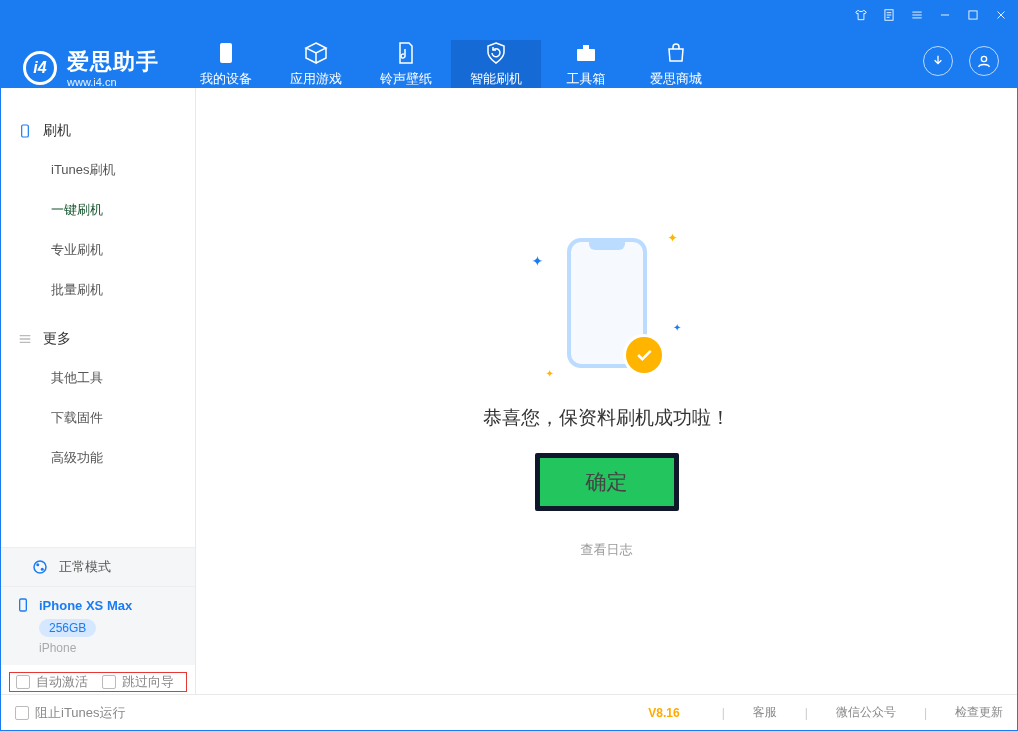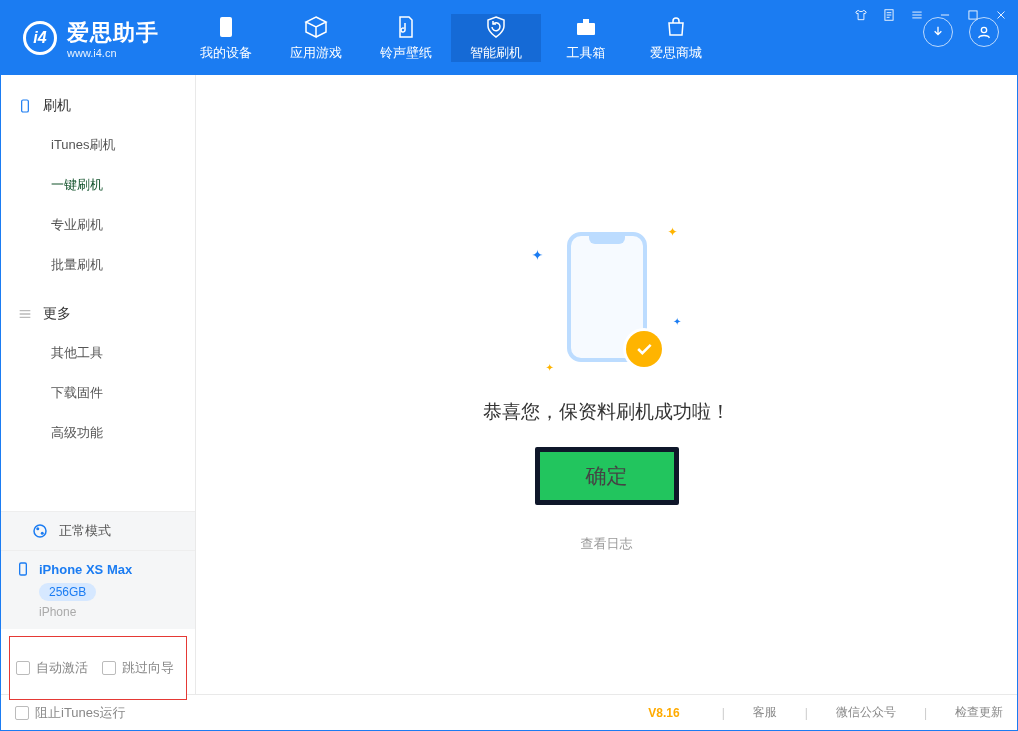--- a/index.html
+++ b/index.html
@@ -1,20 +1,20 @@
 <!DOCTYPE html>
 <html><head>
 <meta charset="utf-8">
 <style>
   * { margin: 0; padding: 0; box-sizing: border-box; font-family: "Microsoft YaHei", "PingFang SC", sans-serif; }
   body { width: 1018px; height: 731px; border: 1px solid #1b7cf2; background:#fff; display:flex; flex-direction:column; overflow:hidden; }
 
   
   .header {
-    height: 74px; background: #1b7cf2; color: #fff; display: flex; align-items: center; position: relative;
+    height: 87px; background: #1b7cf2; color: #fff; display: flex; align-items: flex-end; position: relative;
   }
   .logo-block { display:flex; align-items:center; padding: 0 18px 0 22px; min-width:180px;}
   .logo-ring {
     width: 34px; height: 34px; border: 3px solid #fff; border-radius: 50%; display:flex; align-items:center; justify-content:center; margin-right:10px; font-weight:bold; font-style:italic;
   }
   .logo-text-cn { font-size: 22px; font-weight: 700; letter-spacing:1px;}
   .logo-text-en { font-size: 11px; opacity:0.9; line-height:1;}
   .nav { display:flex; align-items:stretch; }
   .nav-item {
     width: 90px; display:flex; flex-direction:column; align-items:center; justify-content:center; gap:4px; cursor:pointer; font-size:13px; position:relative;
@@ -35,41 +35,41 @@
   .hdr-circle-btn {
     width:30px; height:30px; border:1.5px solid rgba(255,255,255,.7); border-radius:50%; display:flex; align-items:center; justify-content:center; cursor:pointer;
   }
   .hdr-circle-btn svg { width:16px; height:16px; stroke:#fff; fill:none; stroke-width:2;}
 
   
   .body { flex:1; display:flex; min-height:0; }
 
   
   .sidebar { width:195px; border-right:1px solid #e9e9e9; display:flex; flex-direction:column; position:relative; }
-  .side-scroll { flex:1; overflow:auto; padding-top:12px;}
+  .side-scroll { flex:1; overflow:auto; padding-top:24px;}
   .side-section-hdr { display:flex; align-items:center; gap:10px; padding: 10px 16px; font-size:14px; color:#333;}
   .side-section-hdr svg { width:16px; height:16px; }
   .side-item { padding: 11px 16px 11px 50px; font-size:13px; color:#555; cursor:pointer;}
   .side-item.active { color:#14532d; }
   .side-bottom { padding:0; }
   .status-row {
     display:flex; align-items:center; gap:10px; padding:10px 30px; background:#f5f6f7; font-size:13px; color:#555; border-top:1px solid #eee;
   }
   .status-row svg{ width:18px; height:18px;}
   .device-card {
     background:#f5f6f7; padding:10px 14px 10px 14px; font-size:13px; border-top:1px solid #eee;
   }
   .device-name { font-weight:700; color:#1b7cf2; display:flex; align-items:center; gap:8px;}
   .device-name svg{width:16px;height:16px;}
   .device-badge {
     display:inline-block; background:#d6e8ff; color:#1b7cf2; border-radius:10px; padding:2px 10px; font-size:12px; margin:6px 0 4px 24px;
   }
   .device-type { color:#aaa; font-size:12px; margin-left:24px;}
   .opt-row {
-    border:1.5px solid #e53935; margin: -1px 8px 2px 8px; padding:22px 6px; display:flex; gap:14px; position:relative; top:8px; background:#fff;text-align:center;
+    border:1.5px solid #e53935; margin: -1px 8px 10px 8px; padding:0 6px; display:flex; gap:14px; position:relative; top:8px; background:#fff;text-align:center;
   }
   .chk { display:flex; align-items:center; gap:6px; font-size:13px; color:#888; cursor:pointer;}
   .chk-box { width:14px; height:14px; border:1px solid #bbb; border-radius:2px;}
 
   
   .main { flex:1; display:flex; flex-direction:column; align-items:center; justify-content:center; gap:22px; position:relative; }
   .phone-wrap { position:relative; width:150px; height:160px; }
   .sparkle { position:absolute; color:#1b7cf2; }
   .phone-frame {
     position:absolute; left:50%; top:50%; transform:translate(-50%,-50%);

